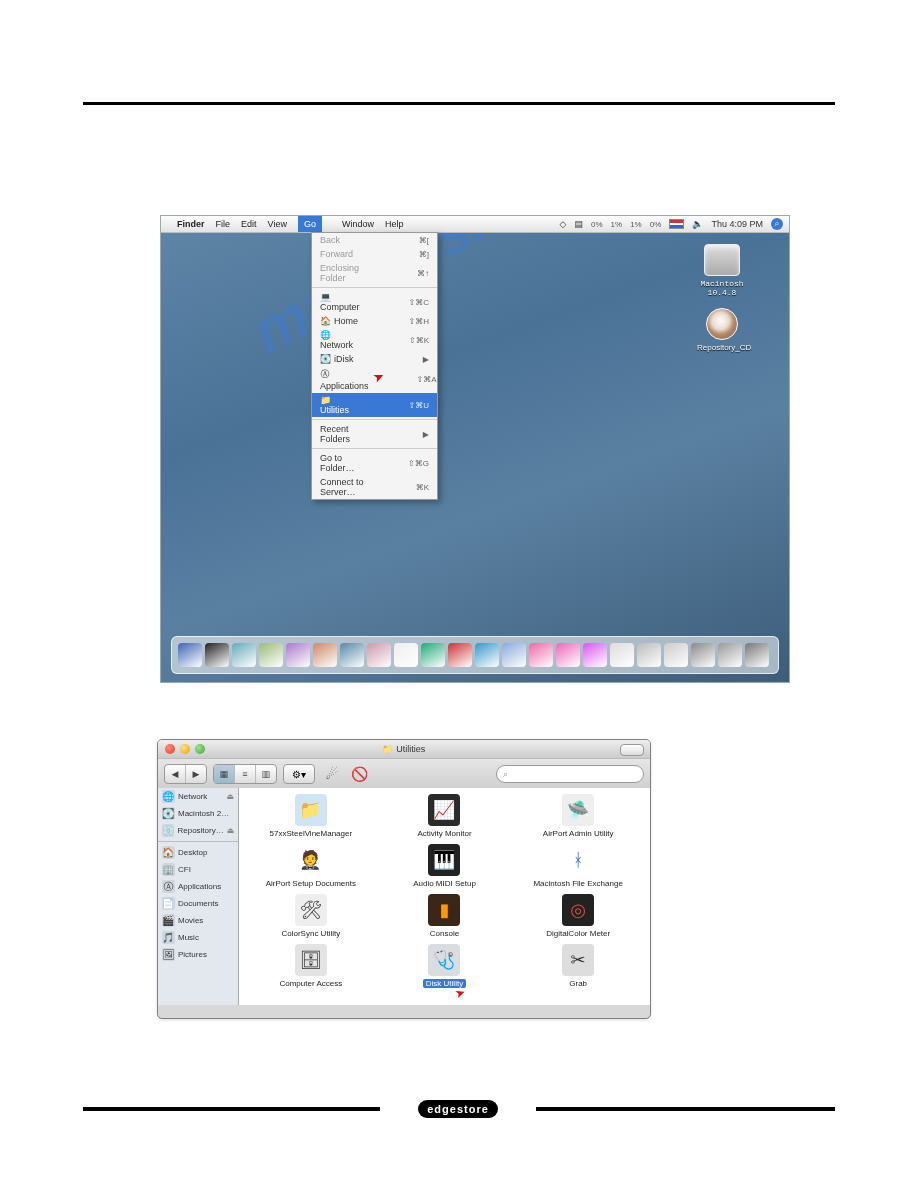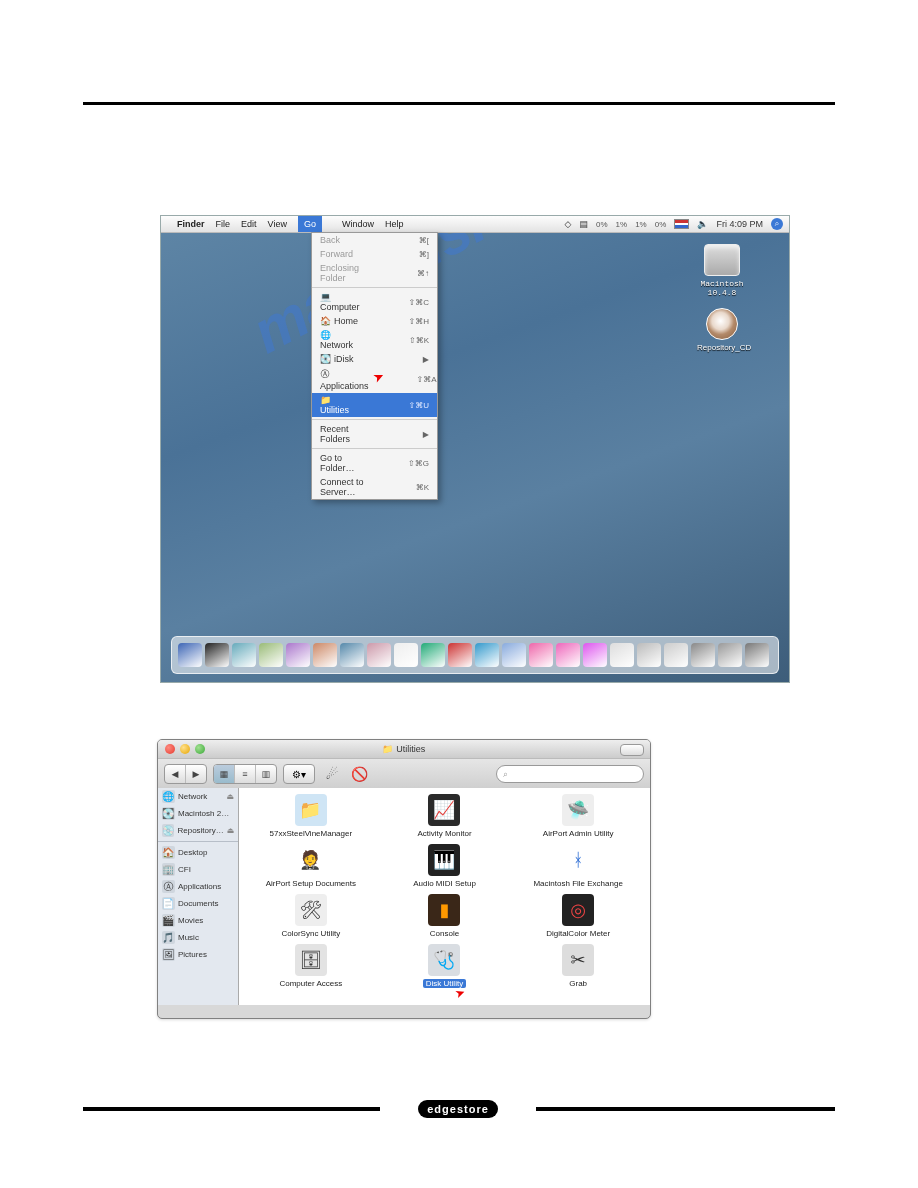--- a/index.html
+++ b/index.html
@@ -98,21 +98,21 @@
       <span class="m">Help</span>
       <span class="right">
         <span>◇</span>
         <span>▤</span>
         <span class="pct">0%</span>
         <span class="pct">1%</span>
         <span class="pct">1%</span>
         <span class="pct">0%</span>
         <span class="flag"></span>
         <span>🔈</span>
-        <span>Fri 4:09 PM</span>
+        <span>Thu 4:09 PM</span>
         <span class="spot">⌕</span>
       </span>
     </div>
 
     <div class="gomenu" id="gomenu">
         <div class="row dis">
           <span>Back</span>
           <span class="sc">⌘[</span>
         </div>
         <div class="row dis">

